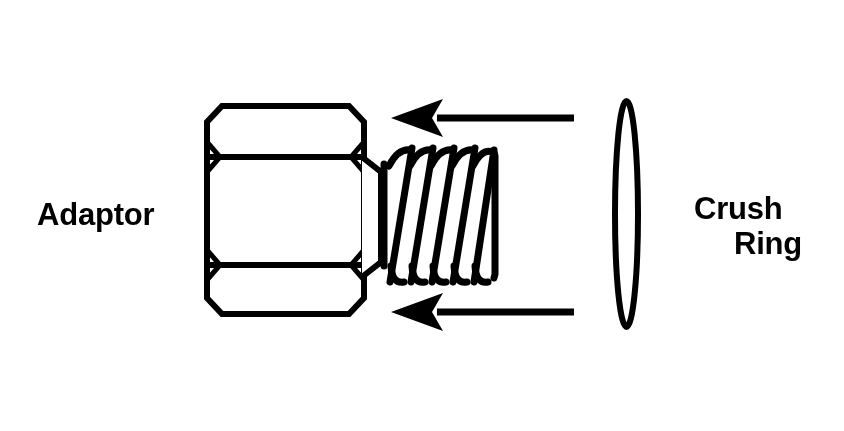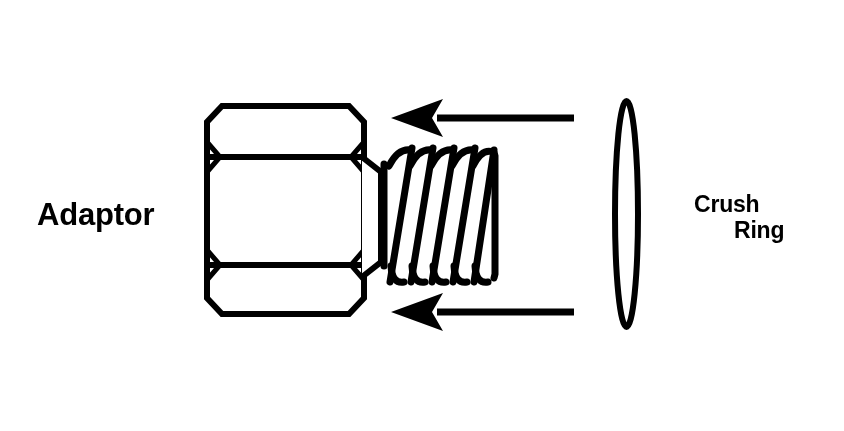--- a/index.html
+++ b/index.html
@@ -34,21 +34,21 @@
     letter-spacing: -0.2px;
   }
   #label-adaptor {
     left: 37px;
     top: 198px;
     font-size: 31px;
   }
   #label-crush-ring {
     left: 694px;
     top: 192px;
-    font-size: 23px;
+    font-size: 31px;
     text-align: left;
   }
   #label-crush-ring .line2 {
     display: block;
     margin-left: 40px;
   }
 </style>
 </head>
 <body>
 

